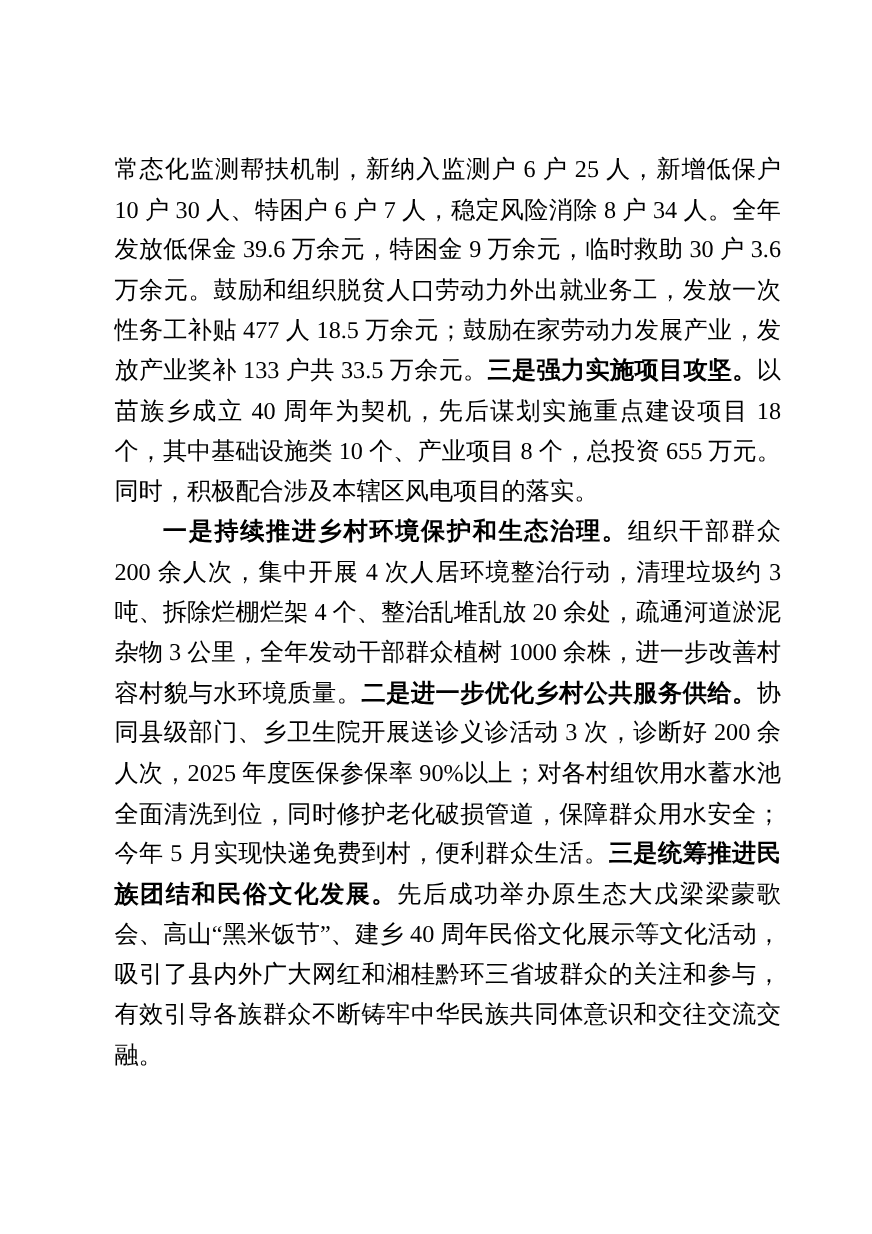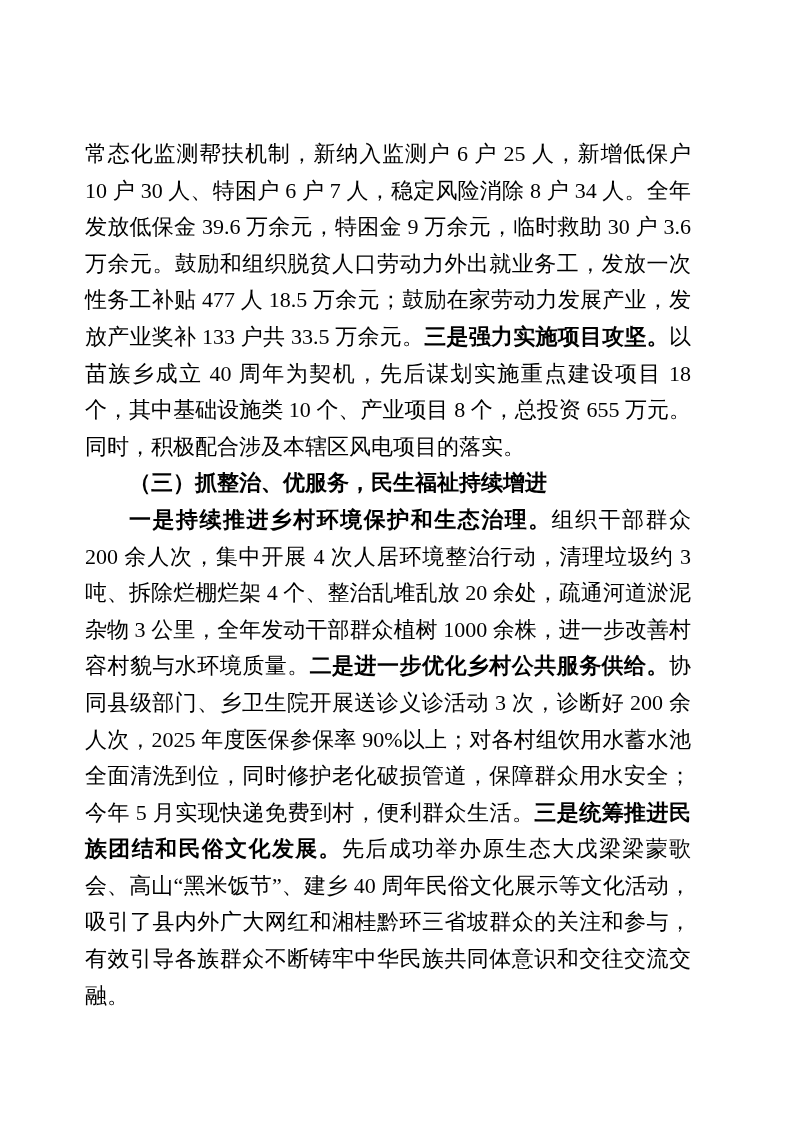--- a/index.html
+++ b/index.html
@@ -9,21 +9,21 @@
   }
   .page {
     position: relative;
     width: 793px;
     height: 1122px;
     background: #ffffff;
     overflow: hidden;
   }
   .text-block {
     position: absolute;
-    left: 85px;
+    left: 104px;
     top: 136px;
     width: 606px;
     font-family: "Liberation Serif", "DejaVu Serif", serif;
     font-size: 22px;
     line-height: 36.6px;
     color: #000000;
     text-align: justify;
     text-justify: inter-ideograph;
   }
   .para {
@@ -36,16 +36,15 @@
   .seg.bold {
     font-weight: 700;
   }
 </style>
 </head>
 <body>
 
 <div class="page">
   <div class="text-block">
       <p class="para"><span class="seg">常态化监测帮扶机制，新纳入监测户 6 户 25 人，新增低保户 10 户 30 人、特困户 6 户 7 人，稳定风险消除 8 户 34 人。全年发放低保金 39.6 万余元，特困金 9 万余元，临时救助 30 户 3.6 万余元。鼓励和组织脱贫人口劳动力外出就业务工，发放一次性务工补贴 477 人 18.5 万余元；鼓励在家劳动力发展产业，发放产业奖补 133 户共 33.5 万余元。</span><span class="seg bold">三是强力实施项目攻坚。</span><span class="seg">以苗族乡成立 40 周年为契机，先后谋划实施重点建设项目 18 个，其中基础设施类 10 个、产业项目 8 个，总投资 655 万元。同时，积极配合涉及本辖区风电项目的落实。</span></p>
-      <p class="para indent"><span class="seg bold">（三）抓整治、优服务，民生福祉持续增进</span></p>
       <p class="para indent"><span class="seg bold">一是持续推进乡村环境保护和生态治理。</span><span class="seg">组织干部群众 200 余人次，集中开展 4 次人居环境整治行动，清理垃圾约 3 吨、拆除烂棚烂架 4 个、整治乱堆乱放 20 余处，疏通河道淤泥杂物 3 公里，全年发动干部群众植树 1000 余株，进一步改善村容村貌与水环境质量。</span><span class="seg bold">二是进一步优化乡村公共服务供给。</span><span class="seg">协同县级部门、乡卫生院开展送诊义诊活动 3 次，诊断好 200 余人次，2025 年度医保参保率 90%以上；对各村组饮用水蓄水池全面清洗到位，同时修护老化破损管道，保障群众用水安全；今年 5 月实现快递免费到村，便利群众生活。</span><span class="seg bold">三是统筹推进民族团结和民俗文化发展。</span><span class="seg">先后成功举办原生态大戊梁梁蒙歌会、高山“黑米饭节”、建乡 40 周年民俗文化展示等文化活动，吸引了县内外广大网红和湘桂黔环三省坡群众的关注和参与，有效引导各族群众不断铸牢中华民族共同体意识和交往交流交融。</span></p>
     </div>
 </div>
 
 </body></html>

